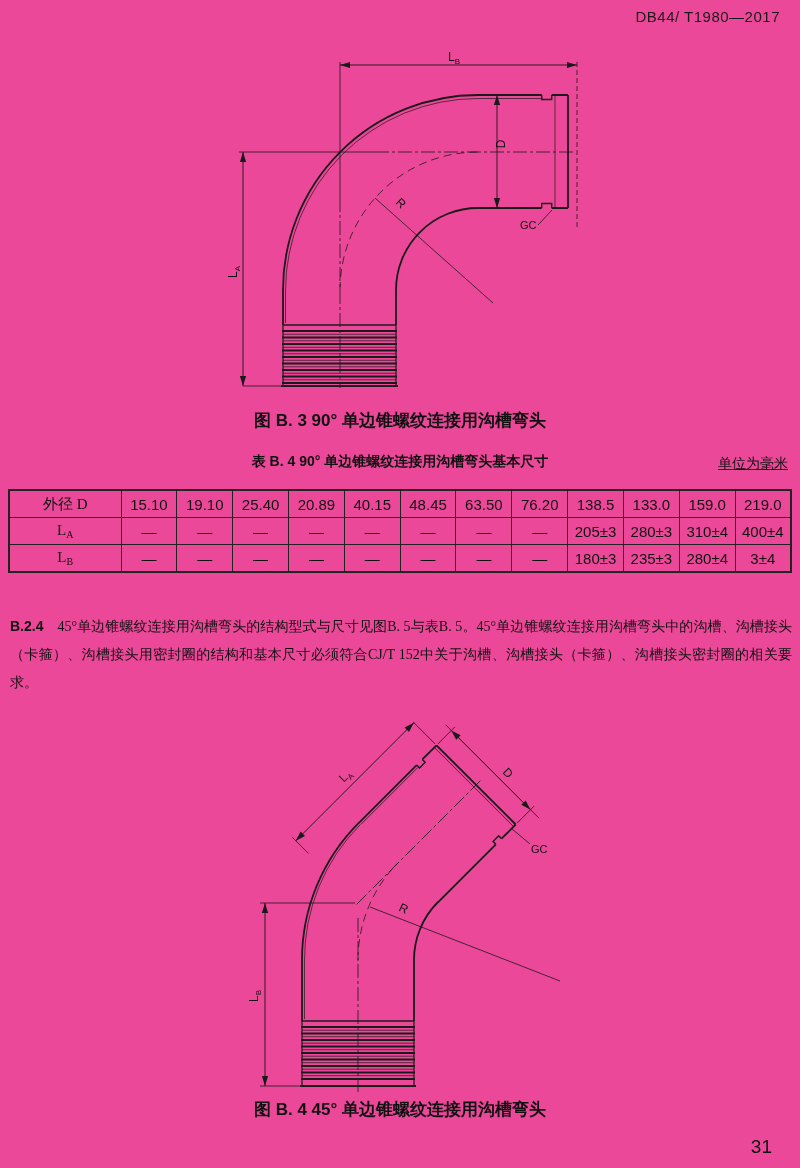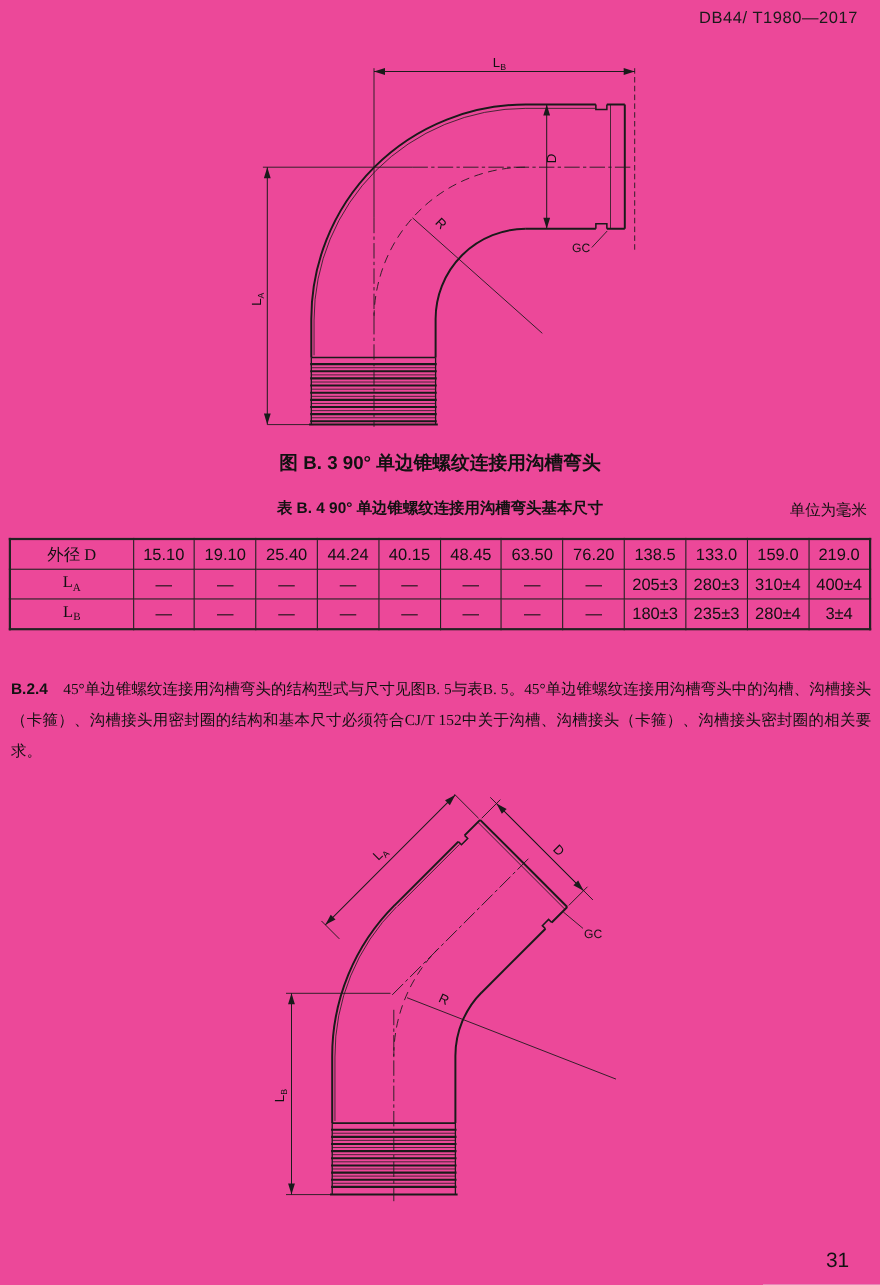--- a/index.html
+++ b/index.html
@@ -20,20 +20,21 @@
   .cap1{top:409px;}
   .cap2{top:1098px;}
   .table-title-row{position:absolute;top:453px;left:8px;width:784px;height:22px;}
   .table-title{
     position:absolute;left:0;width:100%;text-align:center;
     font-family:"Liberation Sans",sans-serif;font-weight:bold;font-size:14px;color:#111;
   }
   .unit-note{
     position:absolute;right:4px;top:2px;font-size:14px;color:#111;
     font-family:"Liberation Serif",serif;
+    text-decoration:underline;
   }
   table.dim-table{
     position:absolute;top:489px;left:8px;width:784px;
     border-collapse:collapse;table-layout:fixed;
     font-family:"Liberation Sans",sans-serif;font-size:15px;color:#111;
     border:2px solid #222;
   }
   table.dim-table td{
     border:1px solid #222;text-align:center;height:26px;padding:0 2px;
     overflow:hidden;white-space:nowrap;
@@ -134,21 +135,21 @@
         <col>
         <col>
         <col>
     </colgroup>
     <tbody>
       <tr>
         <td class="rowlabel">外径 D</td>
         <td>15.10</td>
         <td>19.10</td>
         <td>25.40</td>
-        <td>44.24</td>
+        <td>20.89</td>
         <td>40.15</td>
         <td>48.45</td>
         <td>63.50</td>
         <td>76.20</td>
         <td>138.5</td>
         <td>133.0</td>
         <td>159.0</td>
         <td>219.0</td>
       </tr>
       <tr>
@@ -239,16 +240,17 @@
       <path class="drw" d="M74,-7 H186" stroke-width="0.9" marker-start="url(#a2s)" marker-end="url(#a2e)"></path>
       <text x="144" y="-13" font-size="12" text-anchor="middle">D</text>
 
       <path class="drw" d="M37,14 H72" stroke-width="0.8"></path>
       <path class="drw" d="M37,181 H60" stroke-width="0.8"></path>
       <path class="drw" d="M42,14 V181" stroke-width="0.9" marker-start="url(#a2s)" marker-end="url(#a2e)"></path>
       <text transform="rotate(-90 35 100)" x="35" y="100" font-size="12" text-anchor="middle"><tspan>L</tspan><tspan font-size="8" dy="3">A</tspan></text>
     </g>
   </svg>
 
+  <div class="fig-caption cap2">图 B. 4  45° 单边锥螺纹连接用沟槽弯头</div>
 
   <div class="page-number">31</div>
 
 </div>
 
 </body></html>

